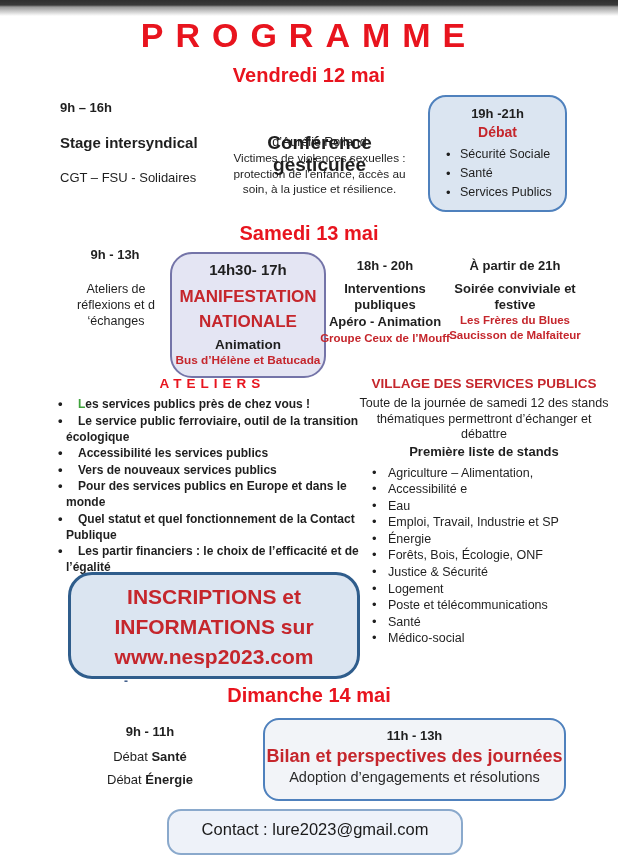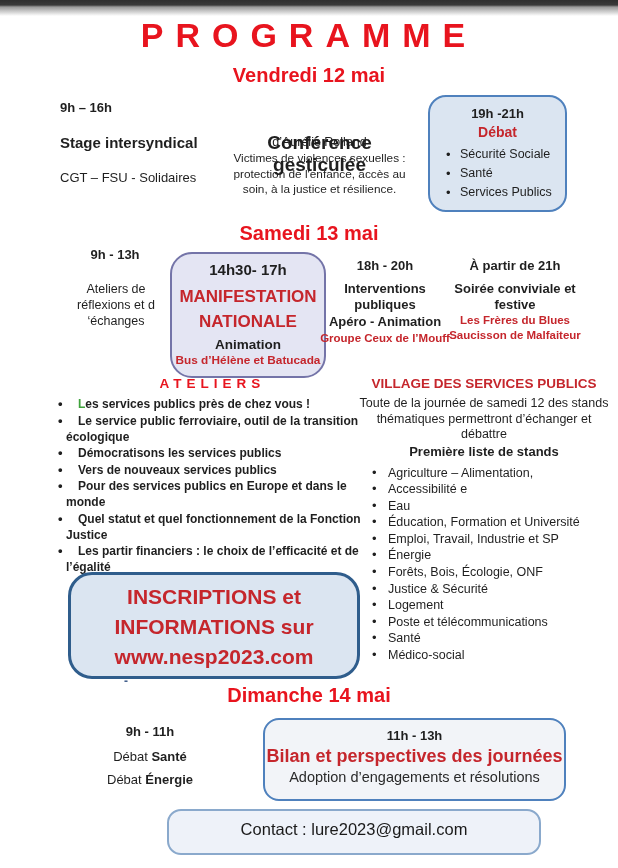--- a/index.html
+++ b/index.html
@@ -48,21 +48,21 @@
     border:3px solid var(--inscriptions-border, #2f5d8c);
     border-radius:24px; padding-top:7px; text-align:center;
   }
   .bilan-box {
     left:263px; top:718px; width:303px; height:83px;
     background:var(--pale-fill, #f2f4f8);
     border:2px solid var(--box-blue-border, #4f81bd);
     border-radius:16px; padding-top:8px; text-align:center;
   }
   .contact-box {
-    left:167px; top:809px; width:374px; height:46px;
+    left:167px; top:809px; width:296px; height:46px;
     background:var(--contact-fill, #eef2f9);
     border:2px solid var(--contact-border, #8aa9cc);
     border-radius:14px; padding-top:9px; text-align:center;
   }
 
   .t13 { font-size:13px; }
   .fcol1 { left:60px; width:175px; text-align:left; }
   .fcol2 { left:222px; width:195px; text-align:center; }
 
   .debat-title { text-align:center; font-size:14px; font-weight:bold; margin-top:3px; color:var(--red-deep,#c5262c); }
@@ -146,36 +146,35 @@
 
   <div class="abs ctr t13 b" style="left:445px; top:258px; width:140px;">À partir de 21h</div>
   <div class="abs ctr b" style="left:450px; top:281px; width:130px; font-size:13px; line-height:16px;">Soirée conviviale et festive</div>
   <div class="abs ctr b red-deep nw" style="left:445px; top:314px; width:140px; font-size:11.5px;">Les Frères du Blues</div>
   <div class="abs ctr b red-deep nw" style="left:445px; top:329px; width:140px; font-size:11.5px;">Saucisson de Malfaiteur</div>
 
   <div class="abs ateliers-heading">ATELIERS</div>
   <ul class="abs ateliers-list">
     <li><span class="green">L</span><span>es services publics près de chez vous !</span></li>
     <li>Le service public ferroviaire, outil de la transition écologique</li>
-    <li>Démocratisons les services publics</li>
+    <li>Accessibilité les services publics</li>
     <li>Vers de nouveaux services publics</li>
     <li>Pour des services publics en Europe et dans le monde</li>
-    <li>Quel statut et quel fonctionnement de la Fonction Justice</li>
+    <li>Quel statut et quel fonctionnement de la Contact Publique</li>
     <li>Les partir financiers : le choix de l’efficacité et de l’égalité</li>
   </ul>
 
   <div class="abs village">
     <div class="village-title">VILLAGE DES SERVICES PUBLICS</div>
     <div class="village-intro">Toute de la journée de samedi 12 des stands thématiques permettront d’échanger et débattre</div>
     <div class="village-list-title">Première liste de stands</div>
     <ul class="village-list">
       <li>Agriculture – Alimentation,</li>
       <li>Accessibilité e</li>
       <li>Eau</li>
-      <li>Éducation, Formation et Université</li>
       <li>Emploi, Travail, Industrie et SP</li>
       <li>Énergie</li>
       <li>Forêts, Bois, Écologie, ONF</li>
       <li>Justice &amp; Sécurité</li>
       <li>Logement</li>
       <li>Poste et télécommunications</li>
       <li>Santé</li>
       <li>Médico-social</li>
     </ul>
   </div>

